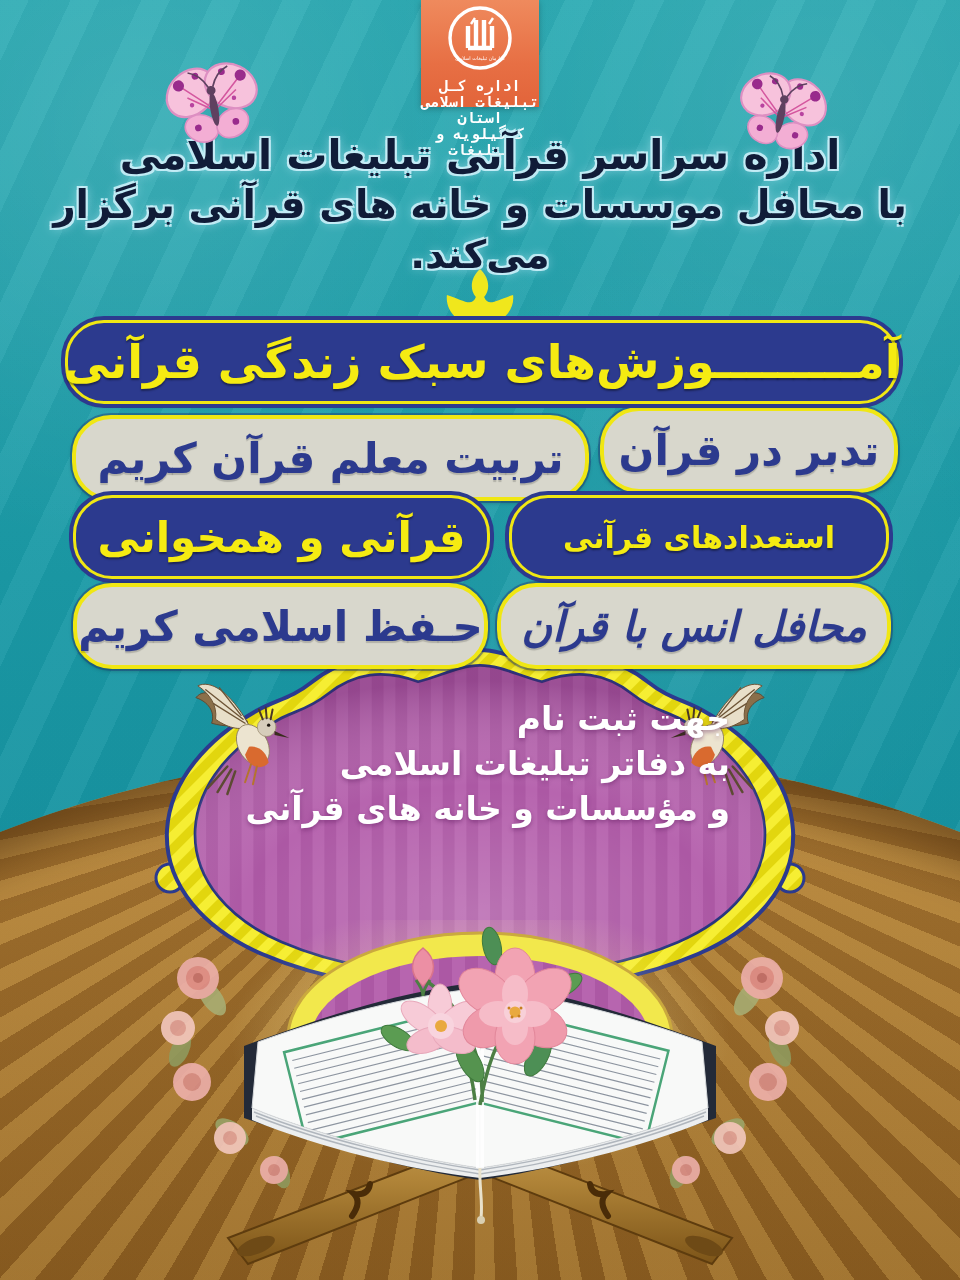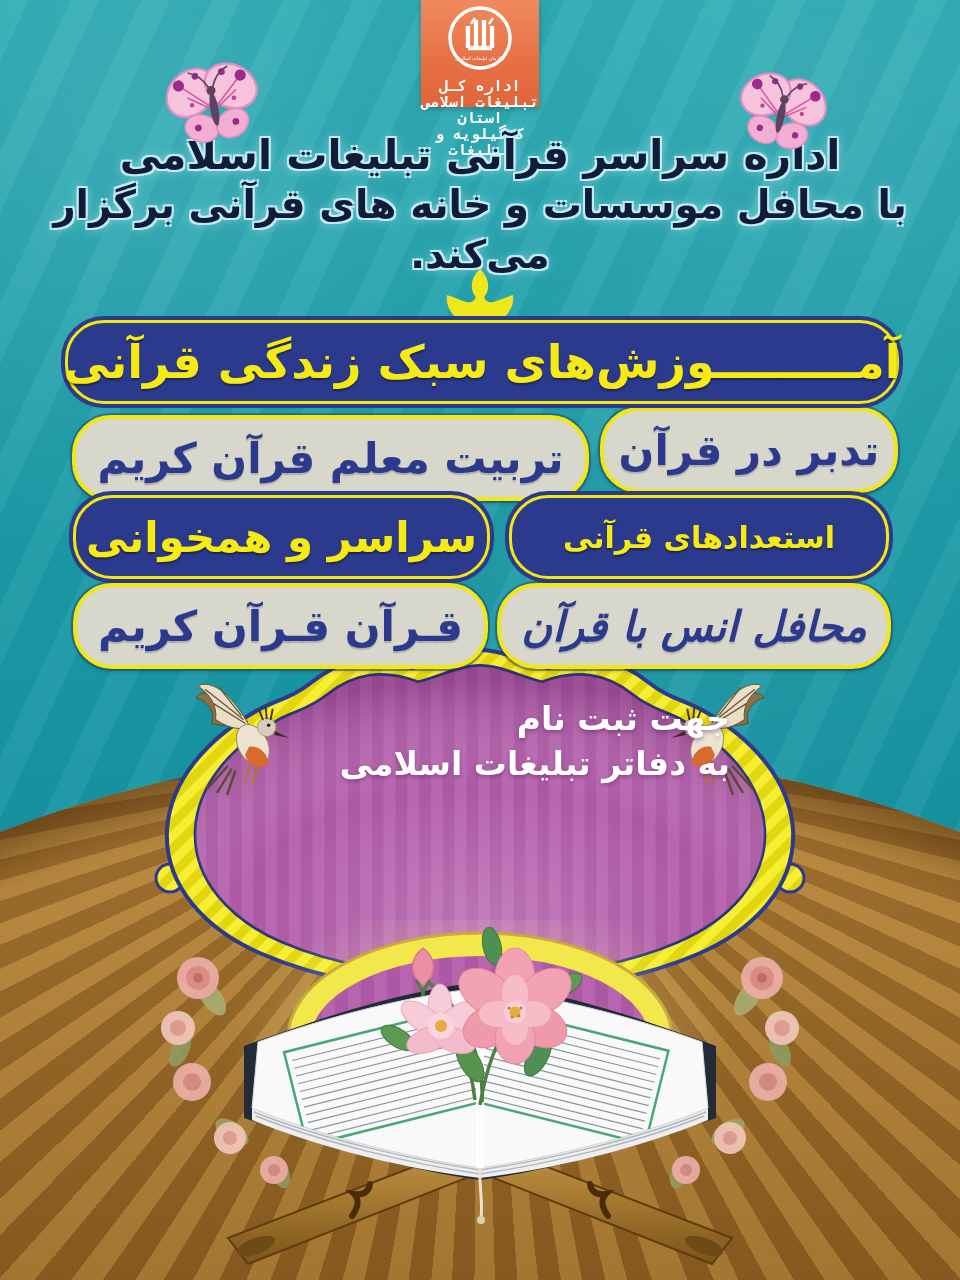--- a/index.html
+++ b/index.html
@@ -131,20 +131,21 @@
       <path d="M74,48 L70,38 M78,47 L77,36 M82,48 L84,38" stroke="#4a3826" stroke-width="2" fill="none"></path>
       <circle cx="80" cy="54" r="1.7" fill="#1e1810"></circle>
       <path d="M86,60 L101,67 L86,64 Z" fill="#3a2d1e"></path>
       <path d="M62,94 L56,112 M68,96 L64,114" stroke="#b5742c" stroke-width="2" fill="none"></path>
     </g>
   </svg>
 
   <div class="abs registration">
     <div>جهت ثبت نام</div>
     <div>به دفاتر تبلیغات اسلامی</div>
+    <div>و مؤسسات و خانه های قرآنی</div>
   </div>
 
   <svg class="abs quran-svg" width="680" height="360" viewBox="0 0 680 360">
     <defs>
       <pattern id="pRays2" width="26" height="360" patternUnits="userSpaceOnUse">
         <rect width="26" height="360" fill="#ac58a4"></rect>
         <rect width="13" height="360" fill="#b765af"></rect>
       </pattern>
       <radialGradient id="glowGrad" cx="50%" cy="50%" r="50%">
         <stop offset="0%" stop-color="#fffbe0" stop-opacity="0.55"></stop>
@@ -285,27 +286,27 @@
   <div class="abs pill pill-navy p1">
     <span>آمـــــــــوزش‌های سبک زندگی قرآنی</span>
   </div>
   <div class="abs pill pill-light p3">
     <span>تربیت معلم قرآن کریم</span>
   </div>
   <div class="abs pill pill-navy p4">
     <span>استعدادهای قرآنی</span>
   </div>
   <div class="abs pill pill-navy p5">
-    <span>سراسر و همخوانی</span>
+    <span>قرآنی و همخوانی</span>
   </div>
   <div class="abs pill pill-light p6">
     <span>محافل انس با قرآن</span>
   </div>
   <div class="abs pill pill-light p7">
-    <span>قـرآن قـرآن کریم</span>
+    <span>حـفظ اسلامی کریم</span>
   </div>
 
   <div class="abs logo">
     <svg width="118" height="76" viewBox="0 0 118 76">
       <circle cx="59" cy="38" r="30" fill="none" stroke="#ffffff" stroke-width="3.4"></circle>
       <path d="M47,26 V48 M55,20 V48 M63,20 V48 M71,26 V48 M47,48 H71" stroke="#ffffff" stroke-width="4.4" fill="none"></path>
       <path d="M50,24 l4,-6 M68,24 l4,-6" stroke="#ffffff" stroke-width="2.4" fill="none"></path>
       <text x="59" y="60" font-size="5" fill="#ffffff" text-anchor="middle">سازمان تبلیغات اسلامی</text>
     </svg>
     <div class="logo-line">اداره کـل تبلیغات اسلامی</div>

